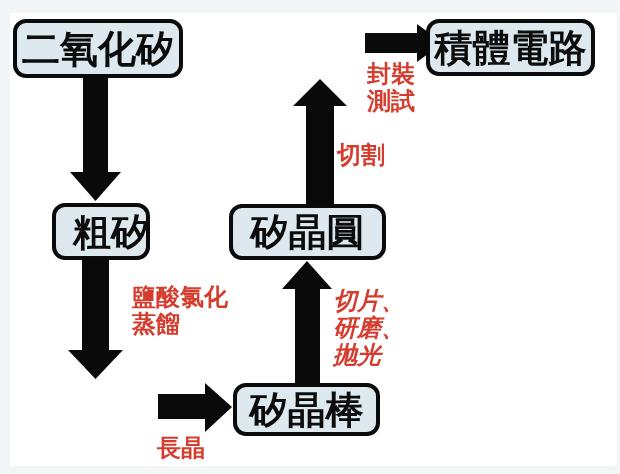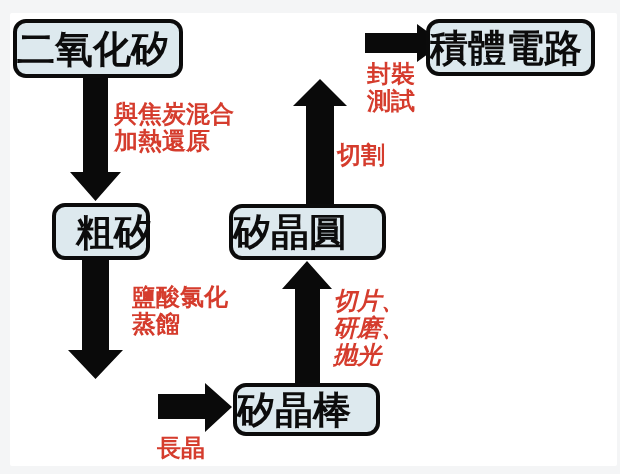--- a/index.html
+++ b/index.html
@@ -18,21 +18,21 @@
   }
   .arrows-layer {
     position:absolute; left:0; top:0; width:620px; height:474px;
   }
   .node {
     position:absolute;
     box-sizing:border-box;
     background:#dde9ee;
     border:4px solid #0b0b0b;
     border-radius:13px;
-    display:flex; align-items:center; justify-content:flex-start;
+    display:flex; align-items:center; justify-content:center;
     color:#0c0c0c;
     font-weight:bold;
     font-size:38px;
     line-height:1;
     white-space:nowrap;
   }
   .node span { display:block; }
   .n-sio2  { left:13px;  top:19px;  width:170px; height:59px; }
   .n-crude { left:52px;  top:203px; width:98px;  height:57px;padding-left:20px; }
   .n-poly  { left:33px;  top:381px; width:127px; height:57px; }
@@ -79,22 +79,20 @@
   <div class="node n-ingot">
     <span>矽晶棒</span>
   </div>
   <div class="node n-wafer">
     <span>矽晶圓</span>
   </div>
   <div class="node n-ic">
     <span>積體電路</span>
   </div>
 
-  <div class="edge-label el-0">與焦炭混合
-加熱還原</div>
   <div class="edge-label el-1">鹽酸氯化
 蒸餾</div>
   <div class="edge-label el-2">長晶</div>
   <div class="edge-label el-3">切片、
 研磨、
 抛光</div>
   <div class="edge-label el-4">切割</div>
   <div class="edge-label el-5">封裝
 測試</div>
 </div>

